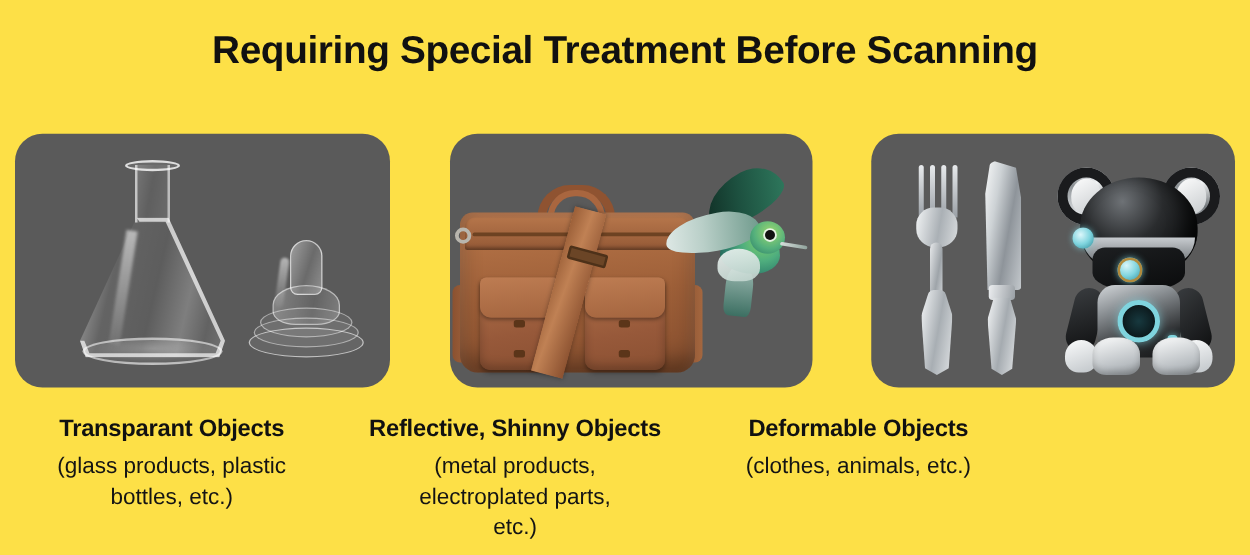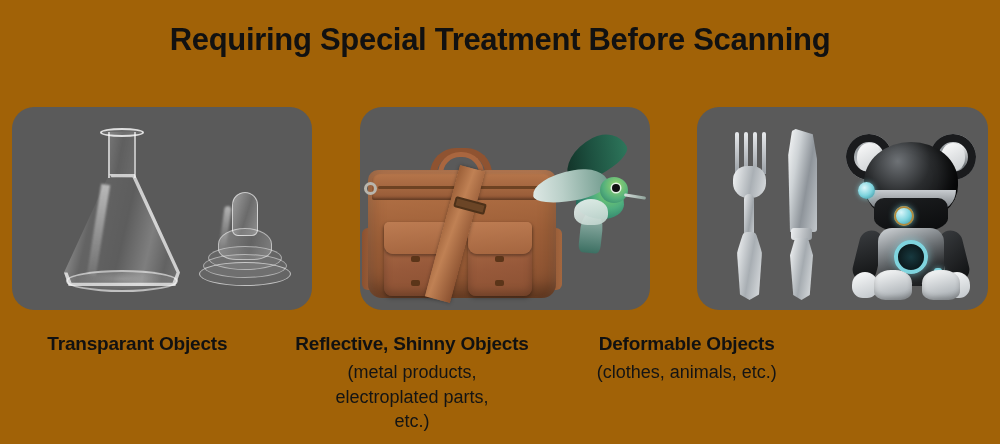--- a/index.html
+++ b/index.html
@@ -5,21 +5,21 @@
   * { box-sizing: border-box; margin: 0; padding: 0; }
   html, body {
     width: 1000px; height: 444px;
     background: #ffffff;
     font-family: "Liberation Sans", sans-serif;
     overflow: hidden;
   }
   #page {
     position: relative;
     width: 1000px; height: 444px;
-    background: #a16207;
+    background: #fde047;
   }
 
   
   .title {
     position: absolute;
     top: 22px; left: 0; width: 1000px;
     text-align: center;
     font-size: 31px;
     font-weight: 800;
     letter-spacing: -0.3px;
@@ -511,20 +511,21 @@
           </div>
         </div>
       </div>
     </div>
 
   </div>
 
   <div class="captions">
     <div class="cap">
       <div class="head4">Transparant Objects</div>
+      <div class="sub">(glass products, plastic bottles, etc.)</div>
     </div>
     <div class="cap">
       <div class="head4">Reflective, Shinny Objects</div>
       <div class="sub">(metal products, electroplated parts, etc.)</div>
     </div>
     <div class="cap">
       <div class="head4">Deformable Objects</div>
       <div class="sub">(clothes, animals, etc.)</div>
     </div>
   </div>

